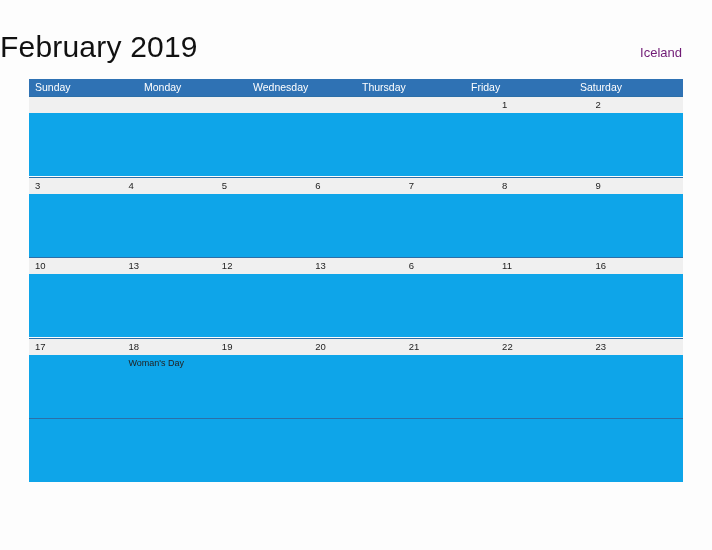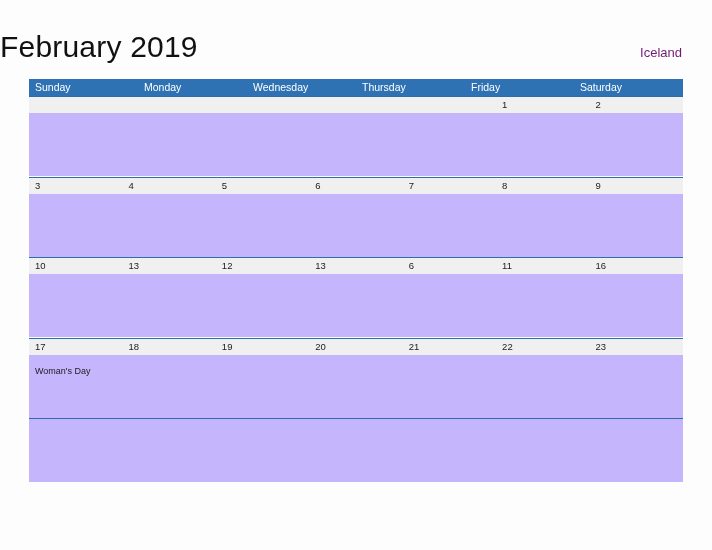--- a/index.html
+++ b/index.html
@@ -145,22 +145,21 @@
     color: #222222;
     line-height: 16px;
     padding-left: 6px;
     box-sizing: border-box;
   }
 
   .events-band {
     display: flex;
     width: 100%;
     height: 63px;
-    background: #c4b5fd;
-    flex-direction: column;
+    background: #0ea5e9;
   }
   .events-cell {
     flex: 1 1 0;
     padding-left: 6px;
     padding-top: 2px;
     box-sizing: border-box;
   }
   .event-text {
     font-size: 9px;
     color: #222222;

